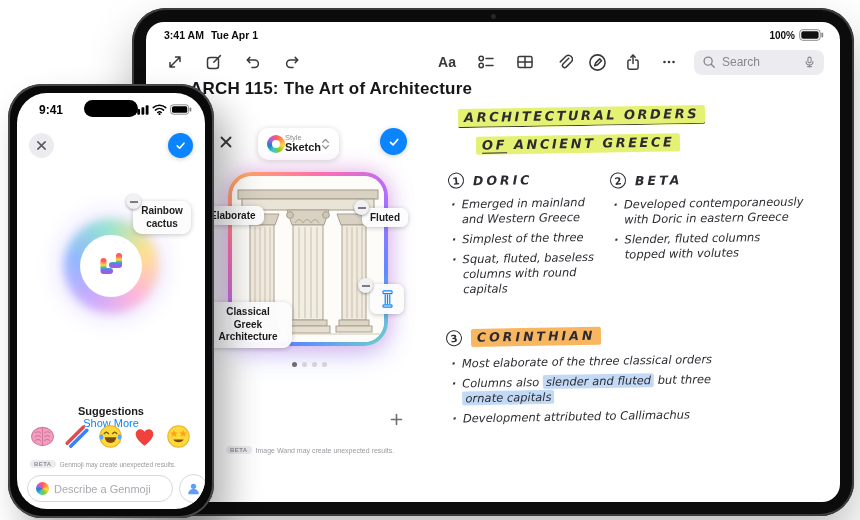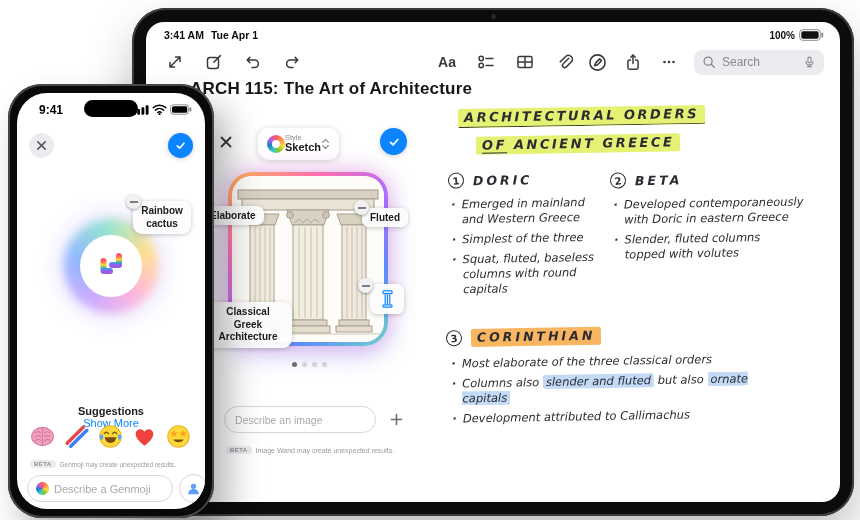--- a/index.html
+++ b/index.html
@@ -306,21 +306,21 @@
 
       <div class="hand sec-head" style="left:300px; top:306px;">
         <span class="num-circle">3</span>
         <span class="sec-name hl-orange">CORINTHIAN</span>
       </div>
       <div class="hand bullets" style="left:306px; top:332px; width:300px;">
         <div class="b-row">
             <span>Most elaborate of the three classical orders</span>
           </div>
         <div class="b-row">
-            <span><span>Columns also </span><span class="hl-blue">slender and fluted</span><span> but also </span><span class="hl-blue">ornate capitals</span></span>
+            <span><span>Columns also </span><span class="hl-blue">slender and fluted</span><span> but three </span><span class="hl-blue">ornate capitals</span></span>
           </div>
         <div class="b-row">
             <span>Development attributed to Callimachus</span>
           </div>
       </div>
 
       <div class="wand-close">
         <svg width="14" height="14" viewBox="0 0 14 14">
             <g stroke="#3a3a3e" stroke-width="1.8" stroke-linecap="round">
               <line x1="2.5" y1="2.5" x2="11.5" y2="11.5"></line>
@@ -426,21 +426,20 @@
       </div>
       <div class="tag-pill tag-multi" style="left:58px; top:260px; width:88px;margin-top:20px;">Classical Greek Architecture</div>
 
       <div class="dots">
         <span class="dot active"></span>
         <span class="dot"></span>
         <span class="dot"></span>
         <span class="dot"></span>
       </div>
 
-      <input class="wand-input" type="text" placeholder="Describe an image" style="">
       <div class="plus-btn">
         <svg width="13" height="13" viewBox="0 0 13 13">
             <g stroke="#6e6e73" stroke-width="1.6" stroke-linecap="round">
               <line x1="6.5" y1="1.5" x2="6.5" y2="11.5"></line>
               <line x1="1.5" y1="6.5" x2="11.5" y2="6.5"></line>
             </g>
           </svg>
       </div>
 
       <div class="disclaimer-row wand-disclaimer">

